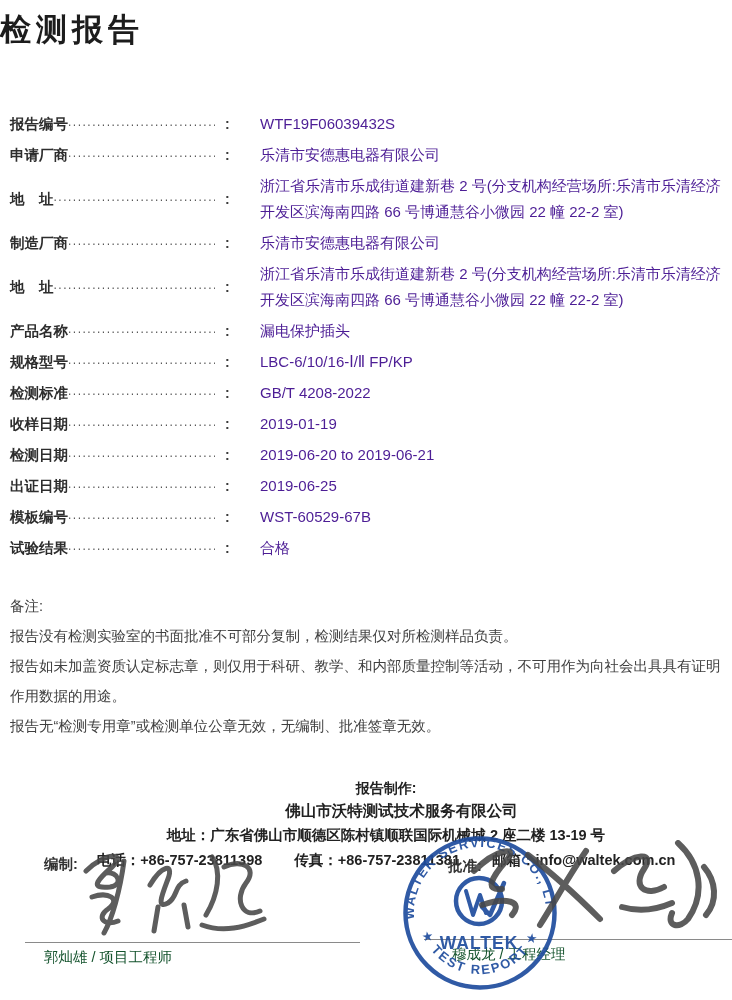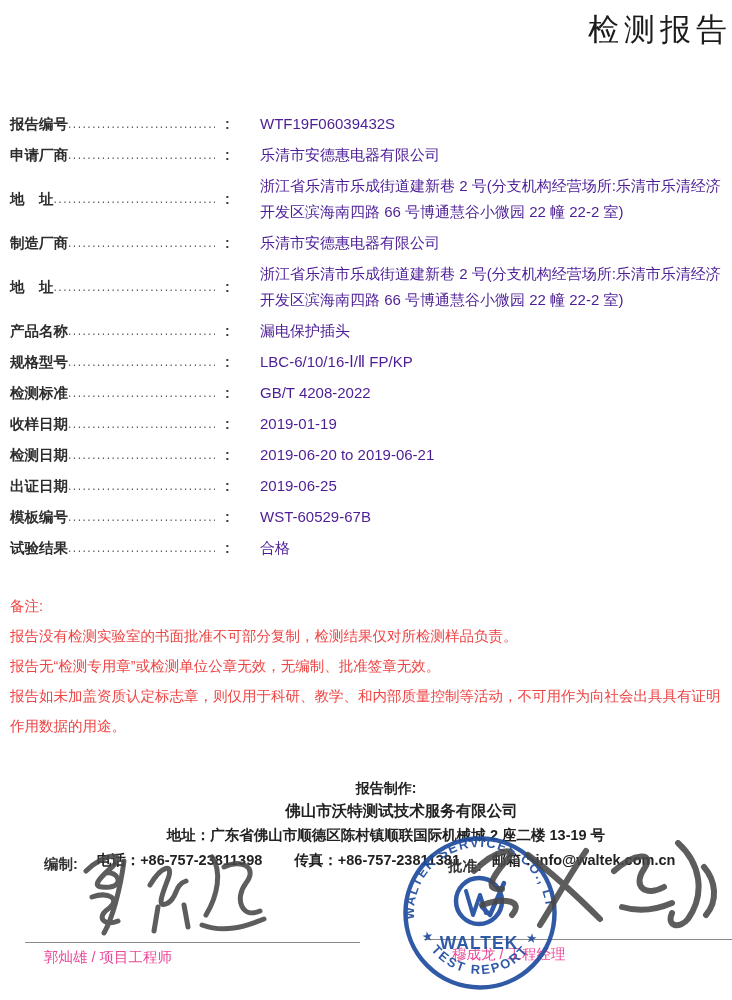--- a/index.html
+++ b/index.html
@@ -6,57 +6,57 @@
   html,body { background:#ffffff; }
   body {
     width:732px; height:1000px; position:relative; overflow:hidden;
     font-family:"Liberation Sans","DejaVu Sans",sans-serif;
     color:#3a3a3a;
   }
   .page { position:absolute; inset:0; }
 
   
   .title {
-    text-align:right; font-size:31px; font-weight:normal; color:#1c1c1c;
+    text-align:left; font-size:31px; font-weight:bold; color:#1c1c1c;
     letter-spacing:5px; padding-top:9px;
   }
 
   
   .fields { margin:60px 10px 0 10px; }
   .frow { display:flex; align-items:center; margin-bottom:5px; min-height:22px; }
-  .ldots { display:flex; width:205px; flex:0 0 205px; align-items:center; }
+  .ldots { display:flex; width:205px; flex:0 0 205px; align-items:flex-start; }
   .flabel { font-weight:bold; font-size:14.5px; color:#2d2d2d; white-space:pre; line-height:22px; }
   .dots { flex:1; overflow:hidden; white-space:nowrap; color:#555; font-size:12px;
           letter-spacing:1.5px; line-height:18px; }
   .dots::after { content:"....................................................................."; }
   .colon { flex:0 0 45px; padding-left:10px; font-size:14px; color:#3a3a3a; font-weight:bold; }
   .fvalue { flex:1; font-size:15px; color:#4c1d95; line-height:26px; }
 
   
-  .notes { margin:30px 10px 16px 10px; font-size:14.5px; color:#ef4444; }
+  .notes { margin:30px 10px 16px 10px; font-size:14.5px; color:#404040; }
   .notes .note-head { line-height:30px; }
   .notes .note-line { line-height:30px; }
 
   
   .producer { margin-top:36px; text-align:center; color:#222222;margin-left:40px; }
   .producer .p-head { font-size:14px; font-weight:bold; line-height:22px; }
   .producer .p-company { font-size:15.5px; font-weight:bold; line-height:24px;padding-left:31px; }
   .producer .p-address { font-size:14.5px; font-weight:bold; line-height:25px; }
   .producer .p-contacts { font-size:14.5px; font-weight:bold; line-height:25px; }
   .producer .p-contacts span.pair { margin:0 14px; white-space:nowrap; }
 
   
   .sign-area { position:absolute; left:0; top:835px; width:732px; height:165px; }
   .sig-label { position:absolute; font-size:14.5px; font-weight:bold; color:#333333; }
   .lbl-prepared { left:44px; top:20px; }
   .lbl-approved { left:448px; top:22px; z-index:3; }
   .sig-line { position:absolute; border-top:1.5px solid #8a8a8a; }
   .line-left { left:25px; width:335px; top:107px; }
   .line-right { left:424px; width:308px; top:104px; }
-  .sig-name { position:absolute; font-size:14.5px; color:#ec4899; }
+  .sig-name { position:absolute; font-size:14.5px; color:#14532d; }
   .name-left { left:44px; top:113px; }
   .name-right { left:452px; top:110px; }
   .stamp-svg { position:absolute; left:400px; top:-2px; z-index:1; opacity:.92; }
   .sig-svg { position:absolute; z-index:4; }
   .sig-left-svg { left:66px; top:6px; }
   .sig-right-svg { left:462px; top:-6px; }
 </style>
 </head>
 <body>
 
@@ -168,22 +168,22 @@
         </span>
         <span class="colon">:</span>
         <span class="fvalue">合格</span>
       </div>
     </div>
 
   <div class="notes">
     <div class="note-head">备注:</div>
     <div>
         <div class="note-line">报告没有检测实验室的书面批准不可部分复制，检测结果仅对所检测样品负责。</div>
+        <div class="note-line">报告如未加盖资质认定标志章，则仅用于科研、教学、和内部质量控制等活动，不可用作为向社会出具具有证明作用数据的用途。</div>
         <div class="note-line">报告无“检测专用章”或检测单位公章无效，无编制、批准签章无效。</div>
-        <div class="note-line">报告如未加盖资质认定标志章，则仅用于科研、教学、和内部质量控制等活动，不可用作为向社会出具具有证明作用数据的用途。</div>
       </div>
   </div>
 
   <div class="producer">
     <div class="p-head">报告制作:</div>
     <div class="p-company">佛山市沃特测试技术服务有限公司</div>
     <div class="p-address"><span>地址：</span><span>广东省佛山市顺德区陈村镇顺联国际机械城 2 座二楼 13-19 号</span></div>
     <div class="p-contacts">
       <span class="pair"><span>电话：</span><span>+86-757-23811398</span></span>
       <span class="pair"><span>传真：</span><span>+86-757-23811381</span></span>

